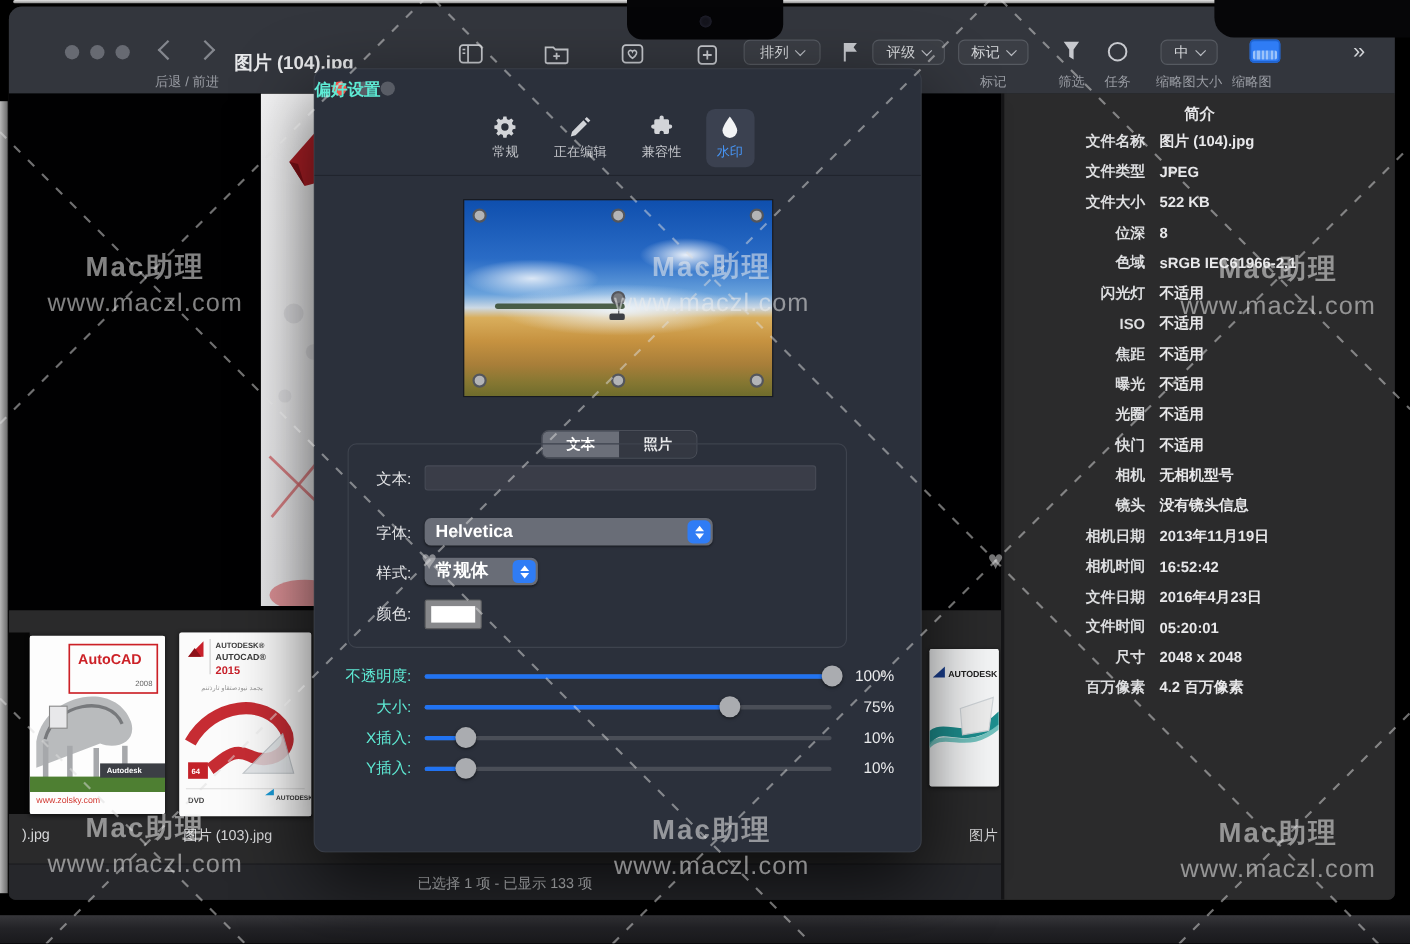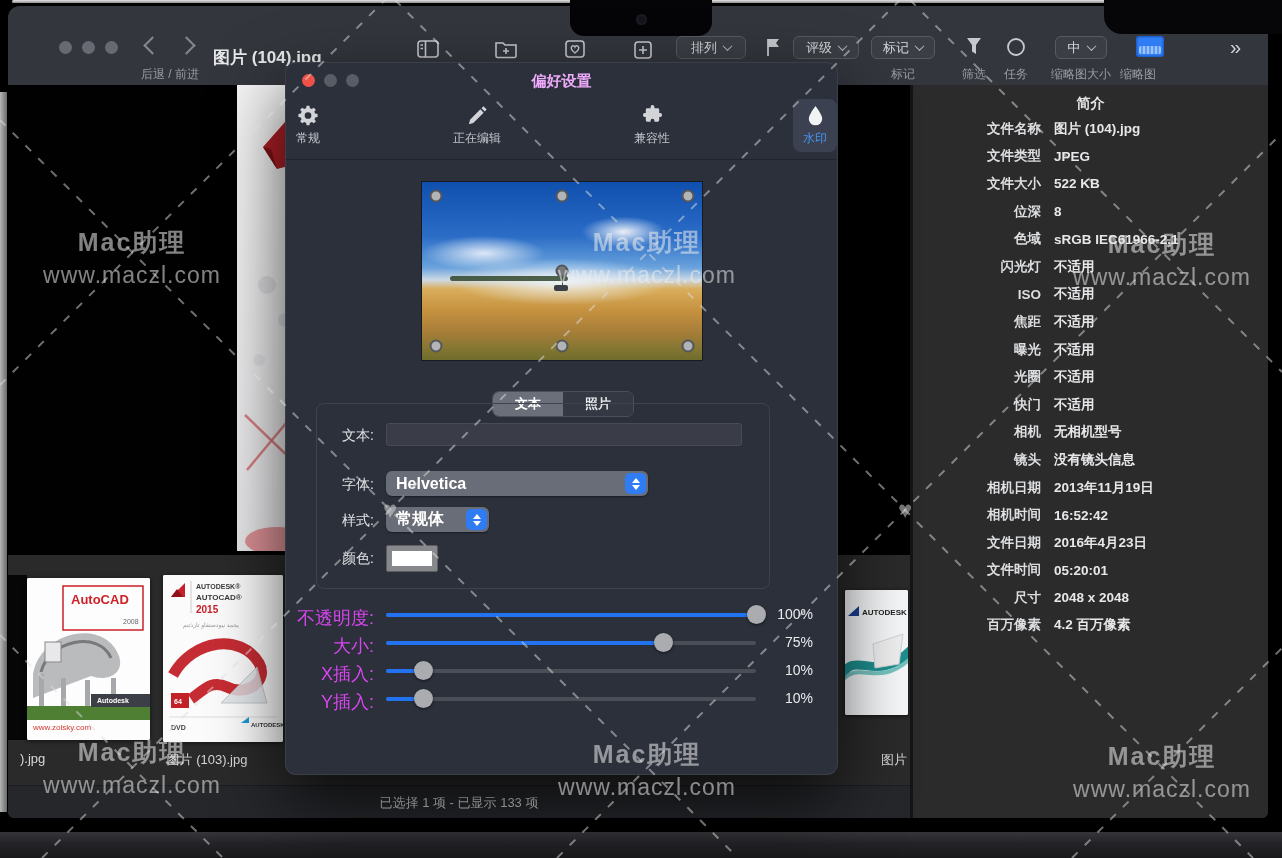--- a/index.html
+++ b/index.html
@@ -54,23 +54,23 @@
   .sb-rows{position:absolute;left:0;right:6px;top:30px;}
   .sb-row{height:27.6px;display:flex;align-items:center;}
   .sb-lab{width:128px;text-align:right;margin-right:13px;font-size:13.5px;
           font-weight:700;color:#dddee0;flex:none;}
   .sb-val{font-size:13.5px;font-weight:700;color:#e8e8ea;white-space:nowrap;}
 
   
   .dialog{left:285px;top:62px;width:553px;height:713px;background:#2b303b;
           border-radius:11px;z-index:50;box-shadow:0 28px 70px rgba(0,0,0,.7);
           border:1px solid rgba(255,255,255,.07);box-sizing:border-box;}
-  .d-title{left:0;top:9px;width:100%;text-align:center;font-size:15px;
-           font-weight:700;color:#f0abfc;}
-  .d-tabs{left:0;right:0;top:36px;height:60px;display:flex;justify-content:space-between;
+  .d-title{left:0;top:9px;width:100%;font-size:15px;
+           font-weight:700;color:#5eead4;}
+  .d-tabs{left:0;right:0;top:36px;height:60px;display:flex;justify-content:center;
           align-items:flex-start;gap:12px;border-bottom:1px solid #20242d;}
   .d-tab{display:flex;flex-direction:column;align-items:center;gap:3px;
          padding:5px 10px;border-radius:8px;}
   .d-tab .lab{font-size:12px;color:#c3c5ca;}
   .d-tab.sel{background:#3b4150;}
   .d-tab.sel .lab{color:#4796f7;}
   .preview{left:135px;top:118px;width:282px;height:180px;border:1px solid #171a21;
            box-sizing:border-box;overflow:hidden;
            background:
             radial-gradient(ellipse 60px 22px at 72% 28%, rgba(255,255,255,.9), transparent 70%),
@@ -103,21 +103,21 @@
            border-radius:5px;display:flex;flex-direction:column;align-items:center;
            justify-content:center;gap:2px;}
   .tri-up{width:0;height:0;border-left:4px solid transparent;border-right:4px solid transparent;
           border-bottom:5px solid #fff;}
   .tri-dn{width:0;height:0;border-left:4px solid transparent;border-right:4px solid transparent;
           border-top:5px solid #fff;}
   .colorwell{position:absolute;left:100px;top:482px;width:52px;height:27px;background:#87888b;
              border:1px solid #5d5e61;border-radius:2px;box-sizing:border-box;}
   .colorwell .inner{position:absolute;left:5px;top:5px;right:5px;bottom:5px;background:#fff;}
   .slrow{position:absolute;left:0;width:553px;height:22px;}
-  .sl-lab{position:absolute;left:0;width:88px;text-align:right;font-size:18px;color:#d946ef;top:2px;}
+  .sl-lab{position:absolute;left:0;width:88px;text-align:right;font-size:14px;color:#5eead4;top:2px;}
   .sl-track{position:absolute;left:100px;width:370px;top:9px;height:4px;border-radius:2px;background:#4a4e57;}
   .sl-fill{position:absolute;left:0;top:0;height:100%;border-radius:2px;background:#2173f2;}
   .sl-knob{position:absolute;top:-8px;width:19px;height:19px;border-radius:50%;
            background:#aaacb0;box-shadow:0 1px 3px rgba(0,0,0,.55);}
   .sl-val{position:absolute;right:26px;width:50px;text-align:right;font-size:14px;color:#e9eaec;top:2px;}
 
   
   .wm-layer{left:0;top:0;width:1282px;height:858px;z-index:200;pointer-events:none;}
   .wm{position:absolute;transform:translateX(-50%);text-align:center;
       color:rgba(236,236,236,.55);}

